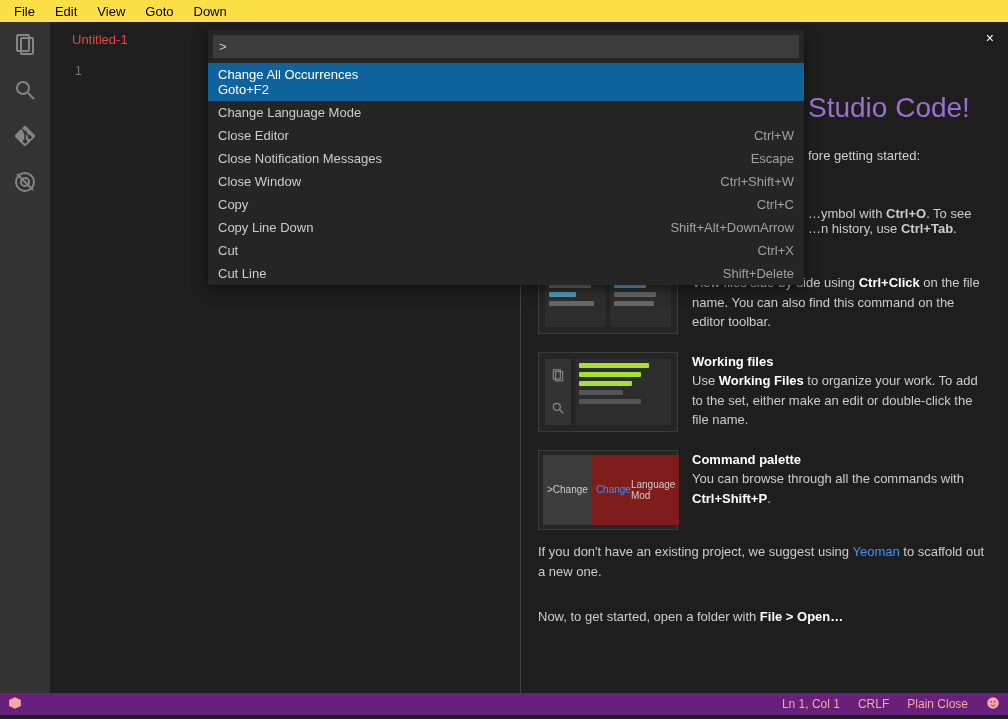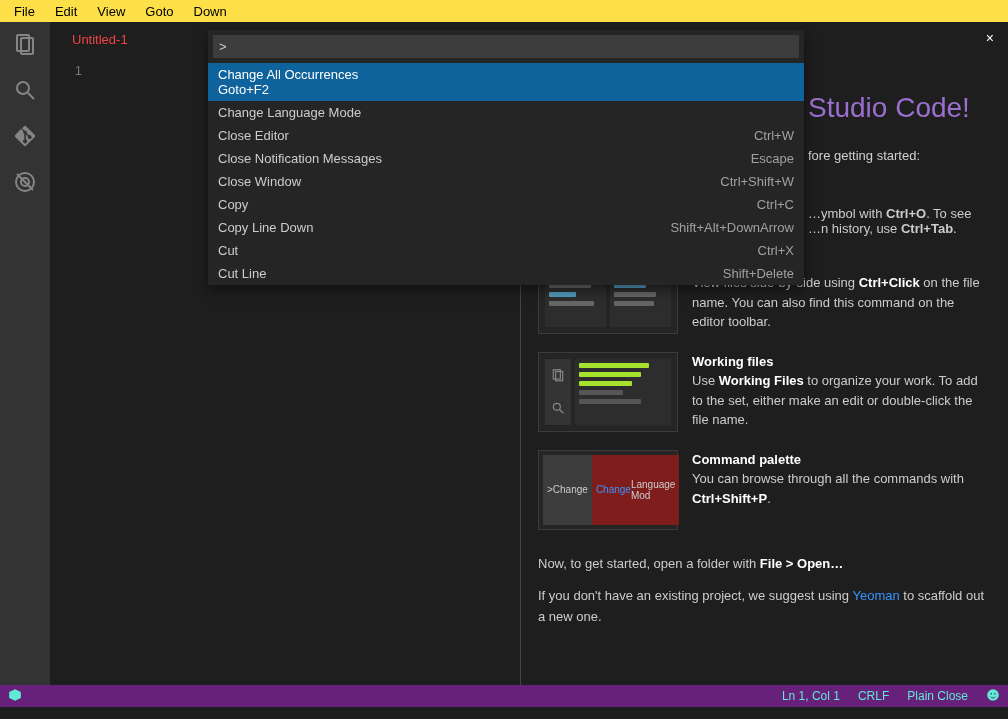--- a/index.html
+++ b/index.html
@@ -165,24 +165,24 @@
 }
 .qo-item.selected {
   background: #0e639c;
   color: #ffffff;
   flex-direction: column;
 }
 .qo-item .short { color: #a0a0a0; }
 .qo-item.selected .short { color: #ffffff; }
 .statusbar {
   position: absolute;
-  bottom: 12px; left: 0; right: 0;
+  bottom: 4px; left: 0; right: 0;
   height: 22px;
   background: #68217a;
-  color: #5eead4;
+  color: #fca5a5;
   display: flex;
   align-items: center;
   padding: 0 8px;
   font-size: 12px;
 }
 .statusbar .sb-left { flex: 1; display: flex; align-items: center; gap: 10px; }
 .statusbar .sb-right { display: flex; align-items: center; gap: 18px; }
 .sb-icon svg { width: 14px; height: 14px; }
 .thumb-split { display: flex; gap: 4px; height: 100%; }
 .thumb-col { flex: 1; background: #2d2d2d; display: flex; flex-direction: column; gap: 4px; padding: 4px; }
@@ -320,25 +320,25 @@
                 <div class="bar" style="background:#666;width:70%"></div>
               </div>
             </div>
           </div>
           <div class="tip-text">
             <b>Command palette</b><br>
             <span>You can browse through all the commands with </span><b>Ctrl+Shift+P</b><span>.</span>
           </div>
         </div>
 
+        <div class="welcome-foot" style="margin-top:12px;">
+          <span>If you don't have an existing project, we suggest using </span><span class="link">Yeoman</span><span> to scaffold out a new one.</span>
+        </div>
         <div class="welcome-foot">
           <span>Now, to get started, open a folder with </span><b>File &gt; Open…</b>
-        </div>
-        <div class="welcome-foot" style="margin-top:12px;">
-          <span>If you don't have an existing project, we suggest using </span><span class="link">Yeoman</span><span> to scaffold out a new one.</span>
         </div>
       </div>
     </div>
   </div>
 </div>
 
 <div class="quick-open">
   <input class="qo-input" value="&gt;" style="">
   <div class="qo-list">
     <div class="qo-item selected">

